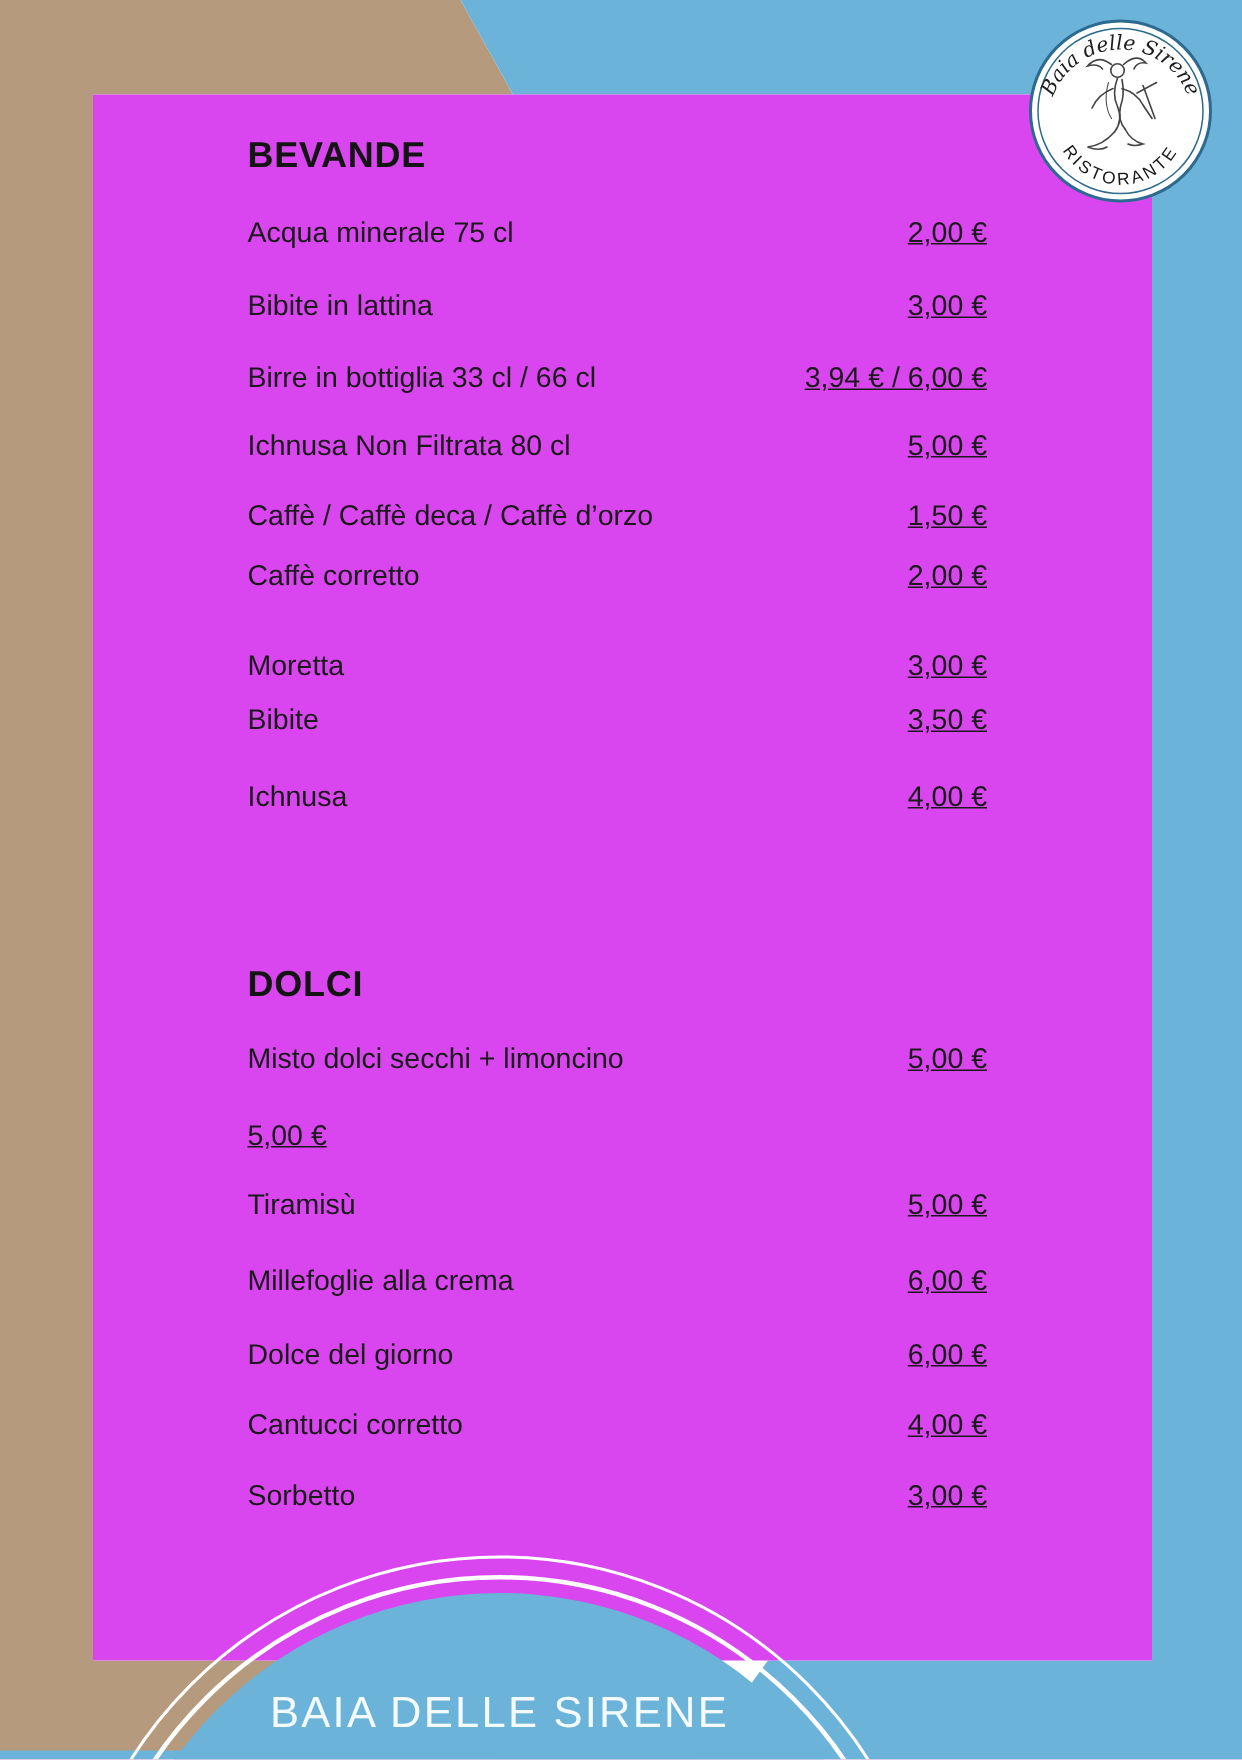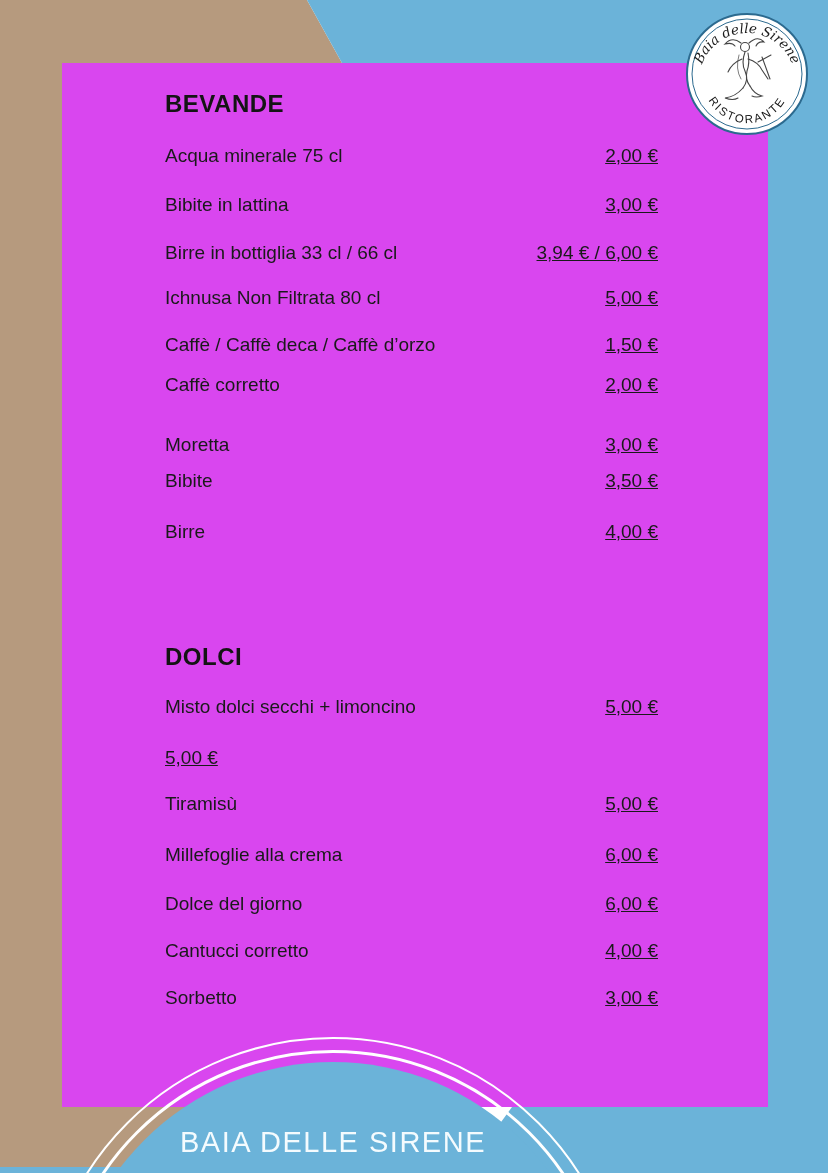--- a/index.html
+++ b/index.html
@@ -96,21 +96,21 @@
     </div>
     <div class="row" style="top:370px">
       <span>Moretta</span>
       <span class="price">3,00 €</span>
     </div>
     <div class="row" style="top:406px">
       <span>Bibite</span>
       <span class="price">3,50 €</span>
     </div>
     <div class="row" style="top:457px">
-      <span>Birre</span>
+      <span>Ichnusa</span>
       <span class="price">4,00 €</span>
     </div>
 
     <h2 class="section-title" style="top:580px">DOLCI</h2>
 
     <div class="row" style="top:632px">
       <span>Misto dolci secchi + limoncino</span>
       <span class="price">5,00 €</span>
     </div>
     <div class="row" style="top:683px">

